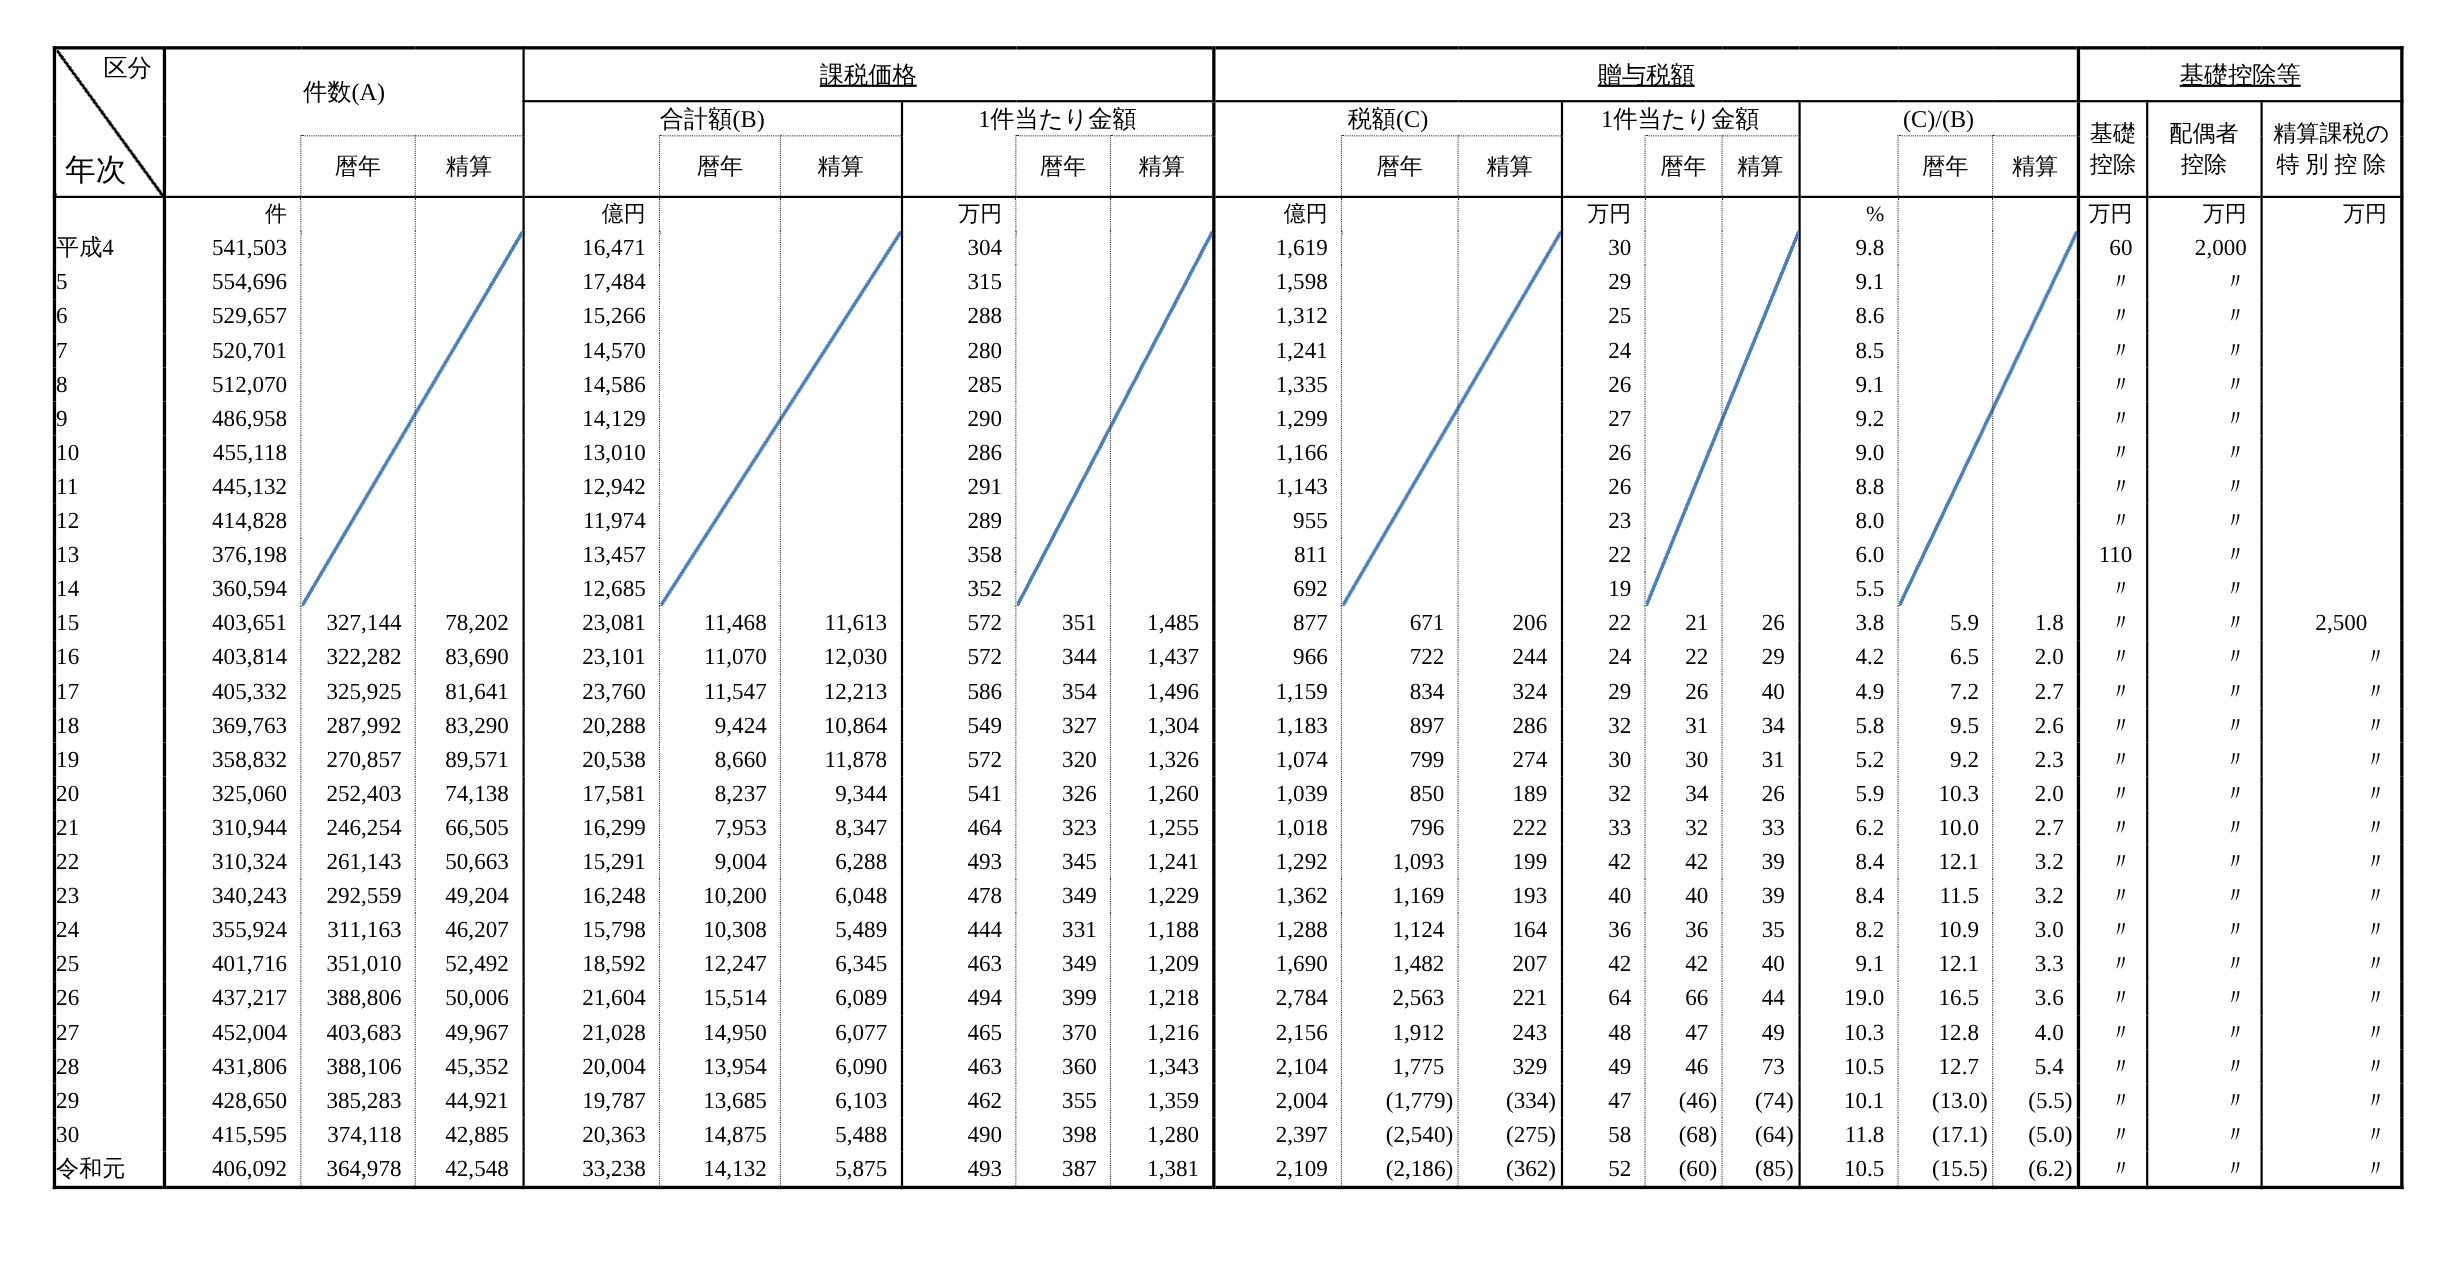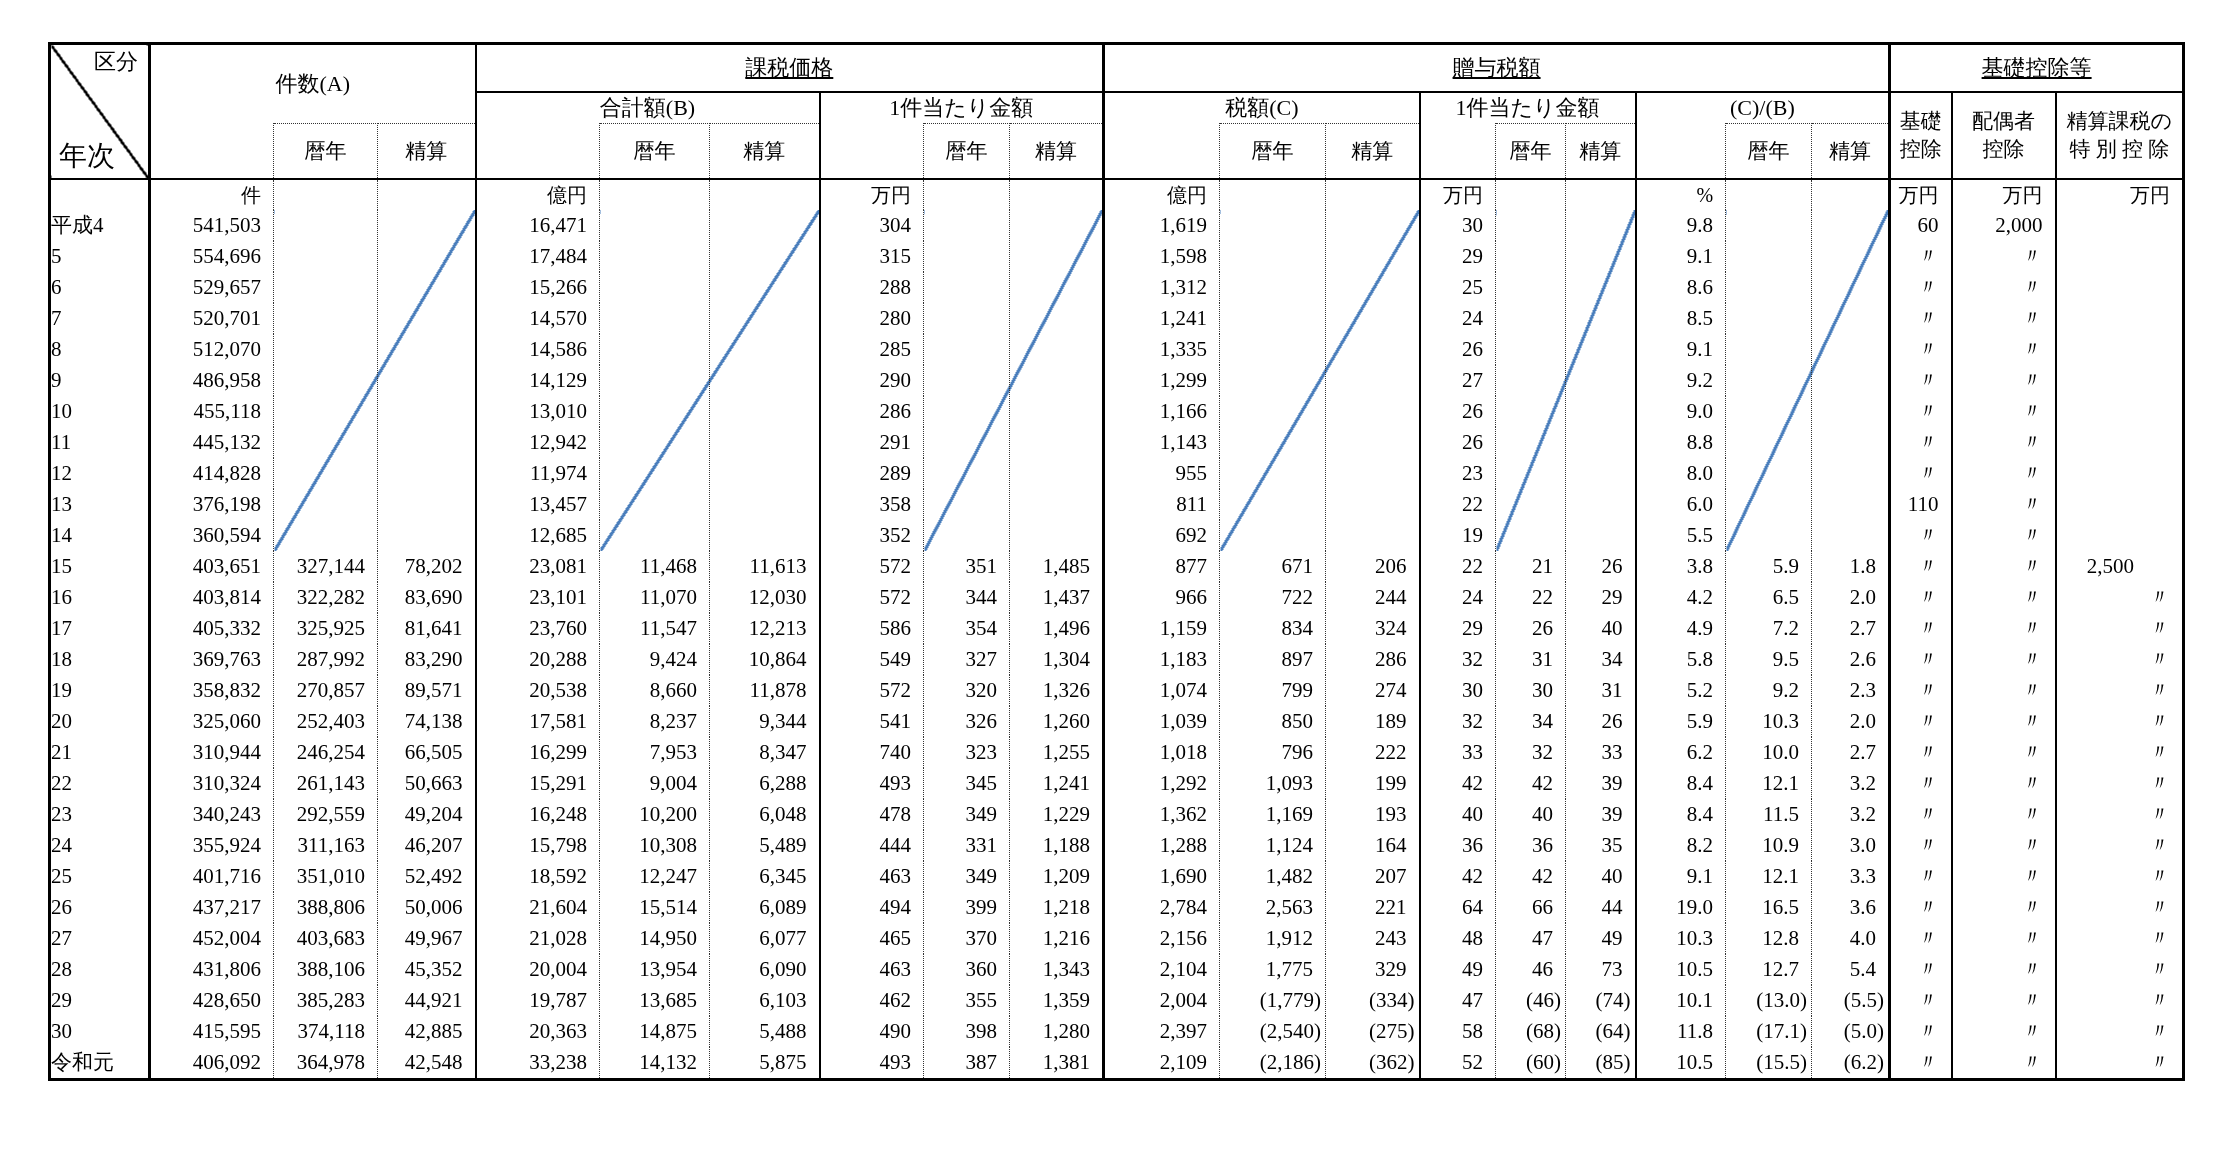--- a/index.html
+++ b/index.html
@@ -325,21 +325,21 @@
           <td class="num dot">671</td>
           <td class="num gb">206</td>
           <td class="num dot">22</td>
           <td class="num dot">21</td>
           <td class="num gb">26</td>
           <td class="num dot">3.8</td>
           <td class="num dot">5.9</td>
           <td class="num gbt">1.8</td>
           <td class="num gb">〃</td>
           <td class="num gb">〃</td>
-          <td class="num " style="padding-right: 48px;">2,500</td>
+          <td class="num " style="padding-right: 30px;">2,500</td>
         </tr>
         <tr>
           <td class="c-year gbt">16</td>
           <td class="num dot">403,814</td>
           <td class="num dot">322,282</td>
           <td class="num gb">83,690</td>
           <td class="num dot">23,101</td>
           <td class="num dot">11,070</td>
           <td class="num gb">12,030</td>
           <td class="num dot">572</td>
@@ -455,21 +455,21 @@
           <td class="num ">〃</td>
         </tr>
         <tr>
           <td class="c-year gbt">21</td>
           <td class="num dot">310,944</td>
           <td class="num dot">246,254</td>
           <td class="num gb">66,505</td>
           <td class="num dot">16,299</td>
           <td class="num dot">7,953</td>
           <td class="num gb">8,347</td>
-          <td class="num dot">740</td>
+          <td class="num dot">464</td>
           <td class="num dot">323</td>
           <td class="num gbt">1,255</td>
           <td class="num dot">1,018</td>
           <td class="num dot">796</td>
           <td class="num gb">222</td>
           <td class="num dot">33</td>
           <td class="num dot">32</td>
           <td class="num gb">33</td>
           <td class="num dot">6.2</td>
           <td class="num dot">10.0</td>

